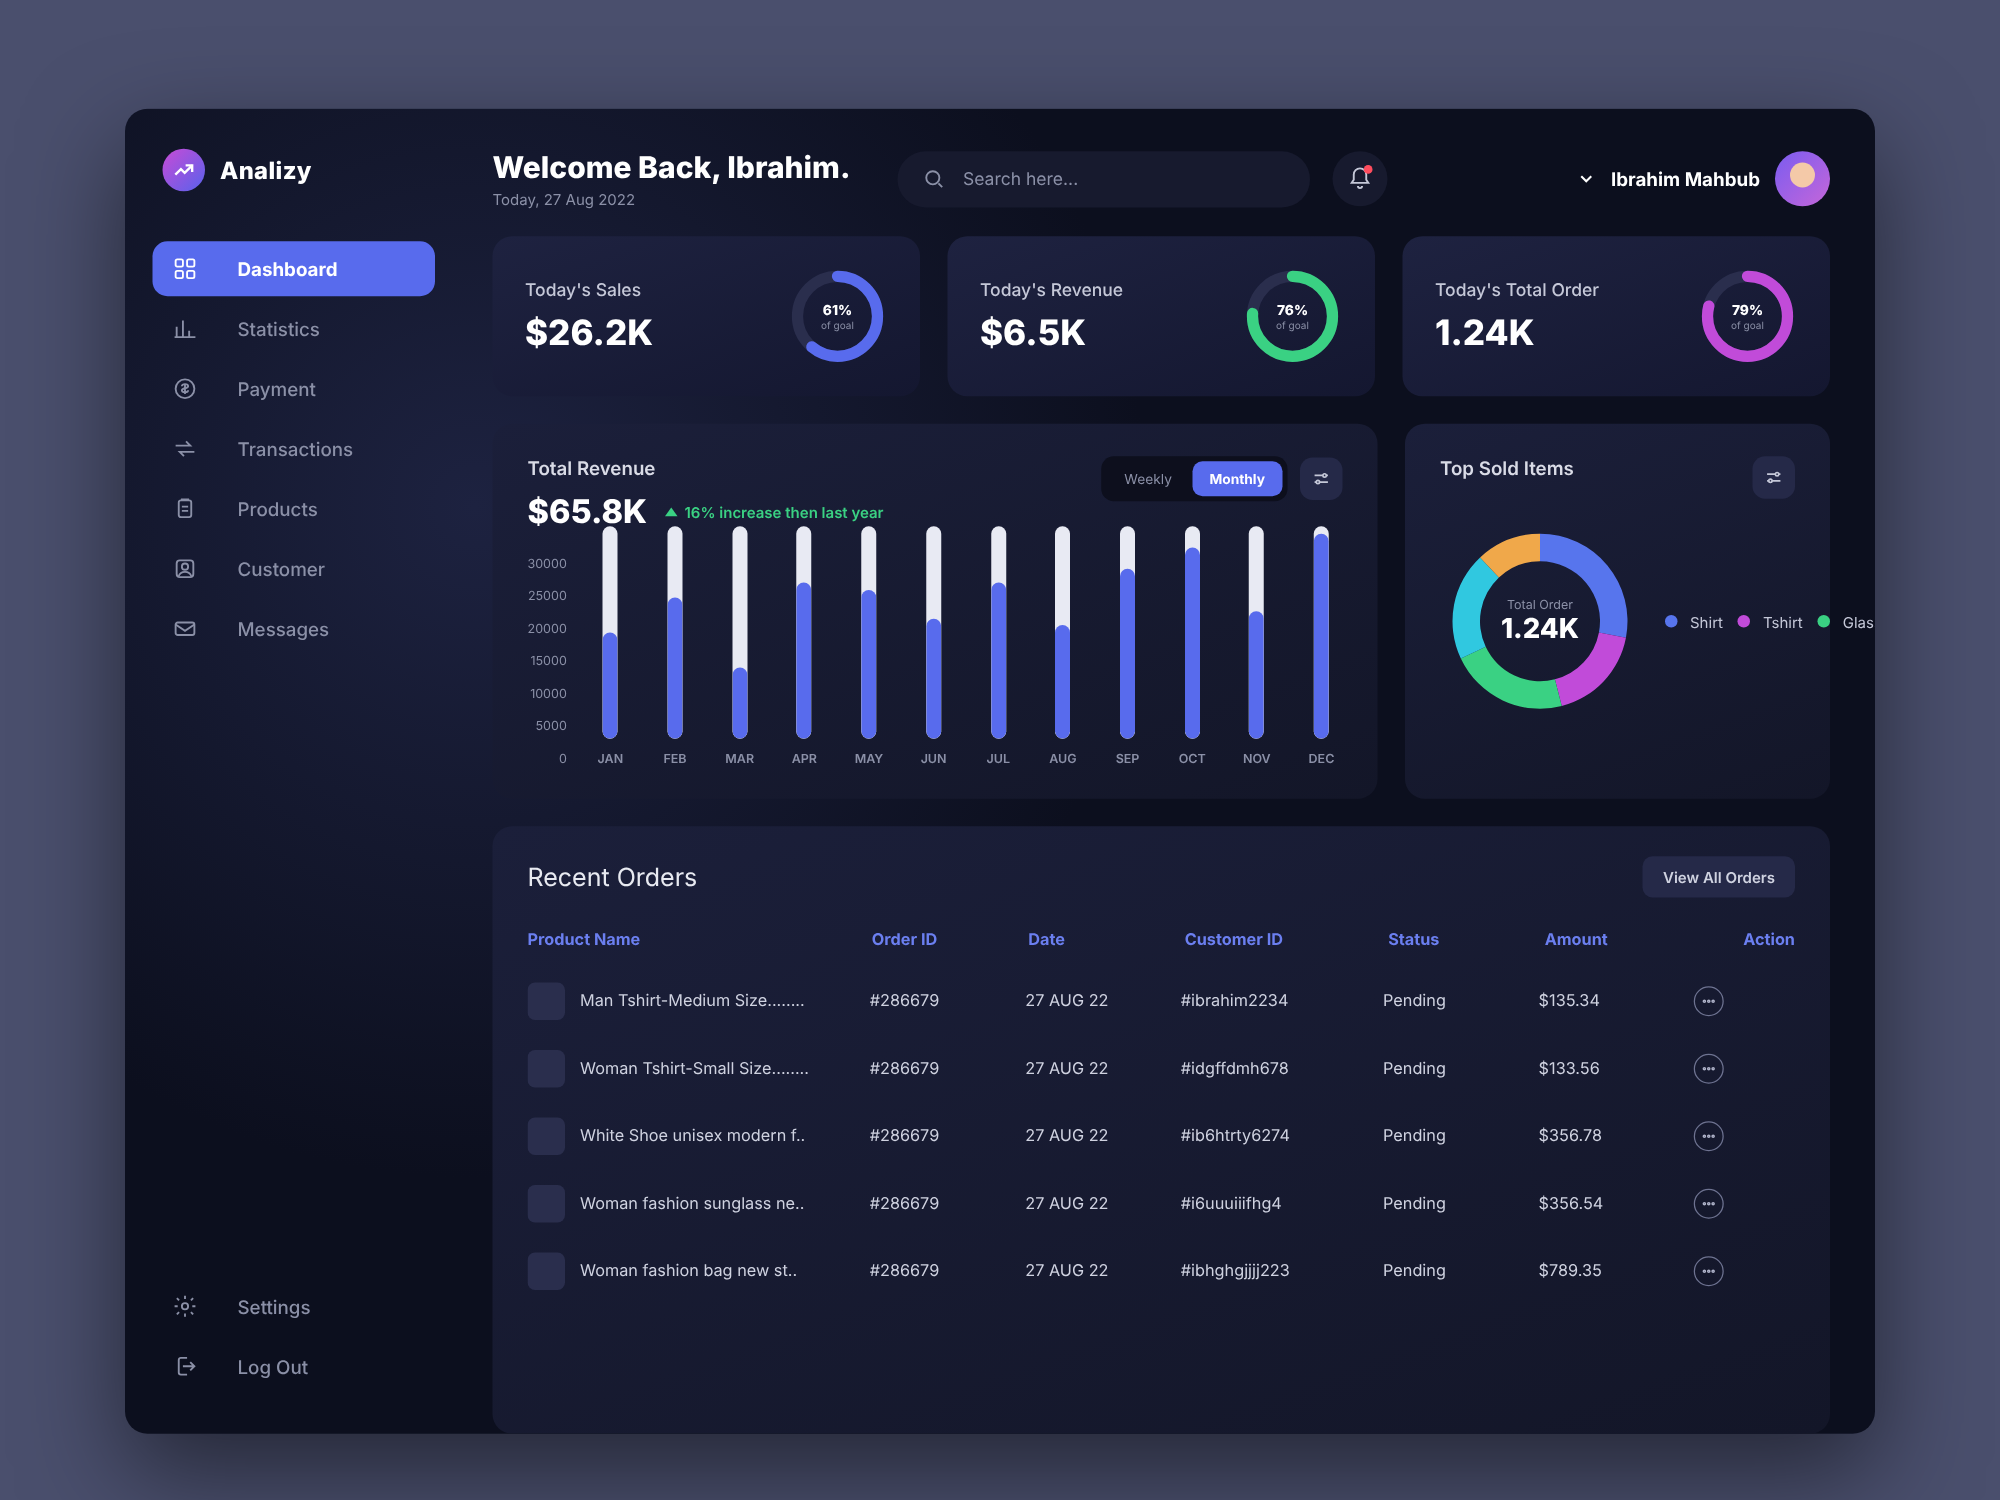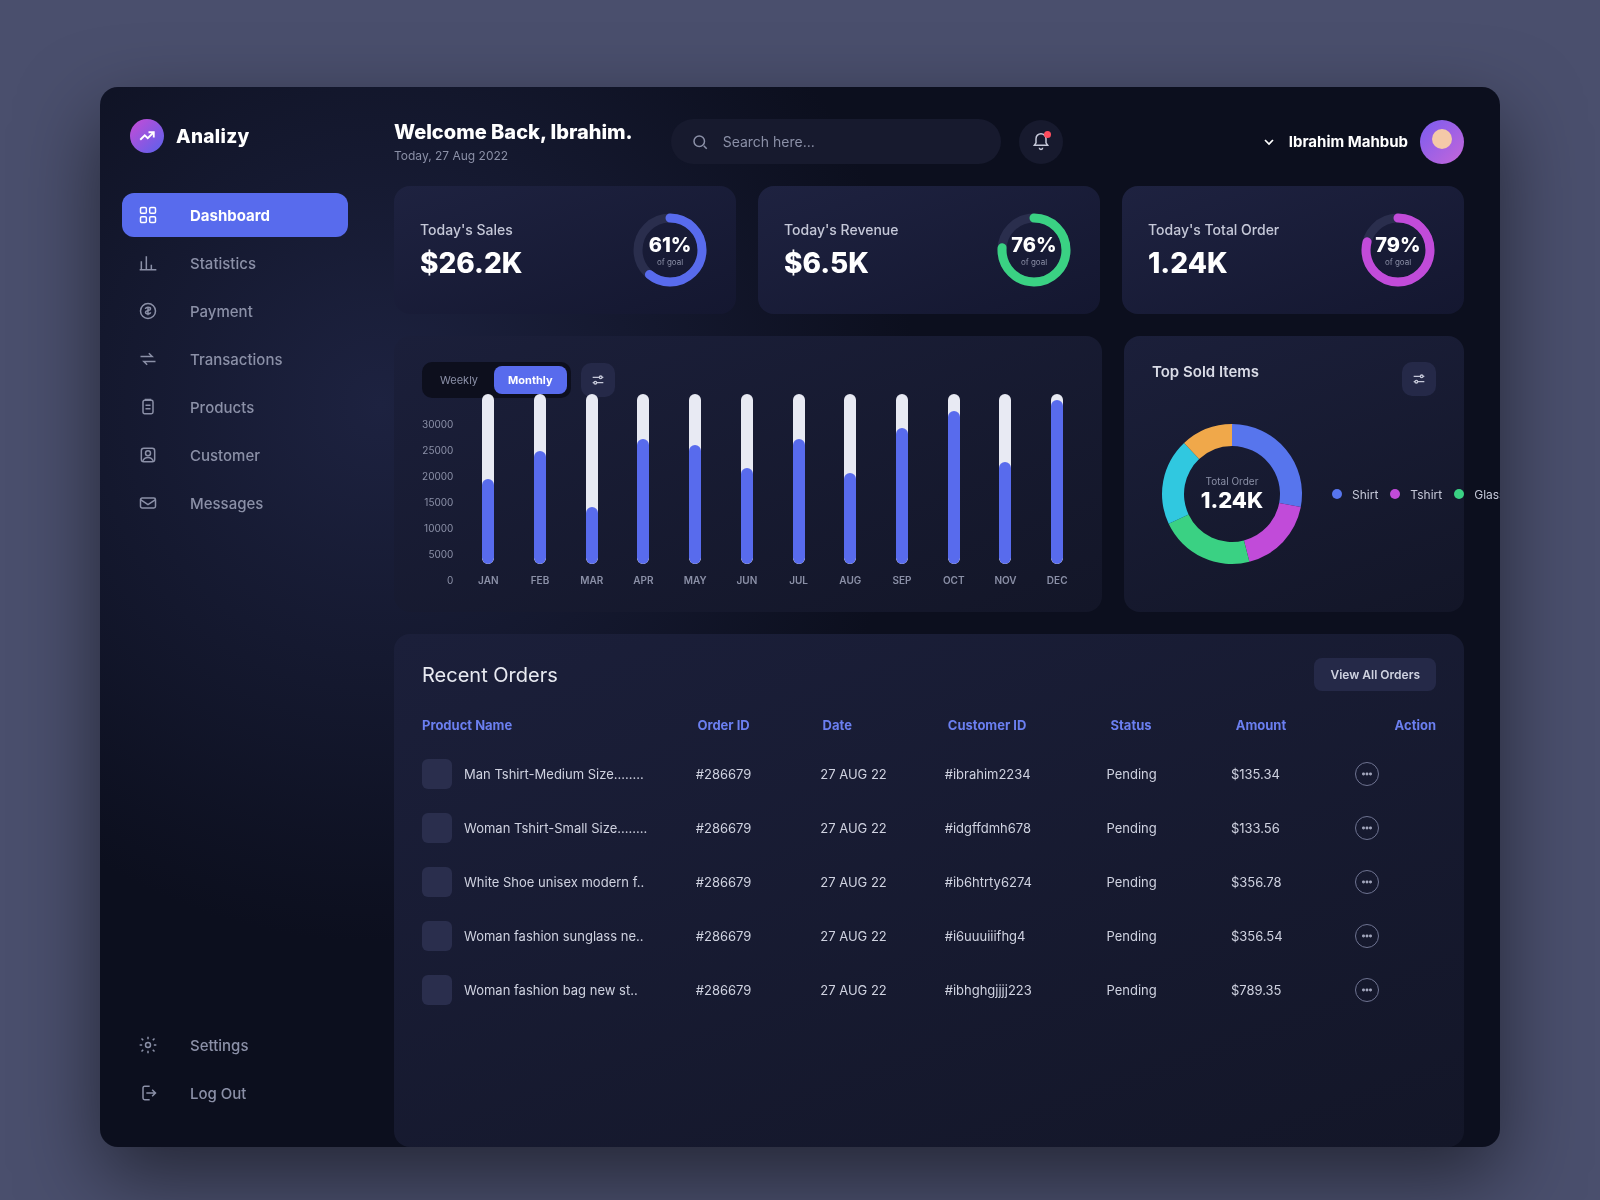--- a/index.html
+++ b/index.html
@@ -26,40 +26,40 @@
   .brand-logo svg{stroke:#fff;}
   .brand-name{font-weight:800;font-size:19px;color:#fff;letter-spacing:.3px;}
   .nav{display:flex;flex-direction:column;gap:4px;}
   .nav-item{display:flex;align-items:center;gap:32px;padding:12px 16px;border-radius:12px;color:var(--muted);font-size:15px;font-weight:500;cursor:pointer;}
   .nav-item.active{background:var(--accent);color:#fff;font-weight:700;}
   .nav-item svg{width:20px;height:20px;stroke:currentColor;fill:none;stroke-width:1.8;}
   .nav-bottom{margin-top:auto;}
   
   .main{flex:1;padding:32px 36px 0 24px;display:flex;flex-direction:column;gap:22px;overflow:hidden;}
   .topbar{display:flex;align-items:center;gap:18px;}
-  .welcome h1{margin:0;font-size:20px;font-weight:800;color:#fff;}
+  .welcome h1{margin:0;font-size:24px;font-weight:800;color:#fff;}
   .welcome p{margin:4px 0 0;font-size:12px;color:var(--muted);}
   .search{flex:1;max-width:330px;margin-left:20px;background:#171a2e;border-radius:26px;padding:13px 20px;display:flex;align-items:center;gap:12px;}
   .search input{background:none;border:0;outline:0;color:var(--text);font-size:14px;flex:1;}
   .search input::placeholder{color:var(--muted);}
   .icon-btn{width:44px;height:44px;border-radius:50%;background:#171a2e;display:flex;align-items:center;justify-content:center;position:relative;cursor:pointer;flex-shrink:0;}
   .icon-btn .dot{position:absolute;top:11px;right:12px;width:7px;height:7px;border-radius:50%;background:#ff4d5e;}
   .user{display:flex;align-items:center;gap:12px;margin-left:auto;color:#fff;font-weight:700;font-size:15px;cursor:pointer;}
   .user svg{width:16px;height:16px;stroke:#fff;}
   .avatar{width:44px;height:44px;border-radius:50%;background:linear-gradient(135deg,#7a5cf0,#c566d9);display:flex;align-items:center;justify-content:center;overflow:hidden;}
   .avatar .head{width:20px;height:20px;border-radius:50%;background:#f4c9a8;margin-top:-6px;}
   
   .stats{display:grid;grid-template-columns:1fr 1fr 1fr;gap:22px;}
   .card{background:linear-gradient(160deg,#1e2240,#141730);border-radius:16px;padding:24px 26px;display:flex;align-items:center;justify-content:space-between;}
   .card-label{font-size:14px;color:#c5c8d8;font-weight:500;}
   .card-value{font-size:28px;font-weight:800;color:#fff;margin-top:8px;}
   .ring{width:80px;height:80px;position:relative;}
   .ring svg{transform:rotate(-90deg);}
   .ring-text{position:absolute;inset:0;display:flex;flex-direction:column;align-items:center;justify-content:center;}
-  .ring-pct{font-size:20px;font-weight:800;color:#fff;}
+  .ring-pct{font-size:11px;font-weight:800;color:#fff;}
   .ring-sub{font-size:8px;color:var(--muted);}
   
   .row2{display:grid;grid-template-columns:1fr 340px;gap:22px;}
   .panel{background:linear-gradient(160deg,#1b1f3a,#131628);border-radius:16px;padding:26px 28px;}
   .panel-head{display:flex;align-items:flex-start;justify-content:space-between;margin-bottom:14px;}
   .panel-title{font-size:15px;color:#d9dbe6;font-weight:600;}
   .big-value{font-size:26px;font-weight:800;color:#fff;margin-top:10px;display:flex;align-items:center;gap:14px;}
   .trend{font-size:12px;color:var(--green);font-weight:600;display:flex;align-items:center;gap:6px;}
   .trend .tri{width:0;height:0;border-left:5px solid transparent;border-right:5px solid transparent;border-bottom:7px solid var(--green);}
   .toggle{display:flex;align-items:center;gap:10px;}
@@ -262,20 +262,30 @@
               <span class="ring-pct">79%</span>
               <span class="ring-sub">of goal</span>
             </div>
     </div>
         </div>
       </div>
 
     <div class="row2">
       <div class="panel">
         <div class="panel-head">
+          <div>
+            <div class="panel-title">Total Revenue</div>
+            <div class="big-value">
+              <span>$65.8K</span>
+              <span class="trend">
+                  <span class="tri"></span>
+                  <span>16% increase then last year</span>
+                </span>
+            </div>
+          </div>
           <div class="toggle">
             <div class="seg">
               <span>Weekly</span>
               <span class="on">Monthly</span>
             </div>
             <div class="filter-btn">
               <svg width="16" height="16" viewBox="0 0 24 24" fill="none" stroke="#c5c8d8" stroke-width="2">
                   <path d="M4 8h10M18 8h2M4 16h2M10 16h10"></path>
                   <circle cx="16" cy="8" r="2"></circle>
                   <circle cx="8" cy="16" r="2"></circle>

